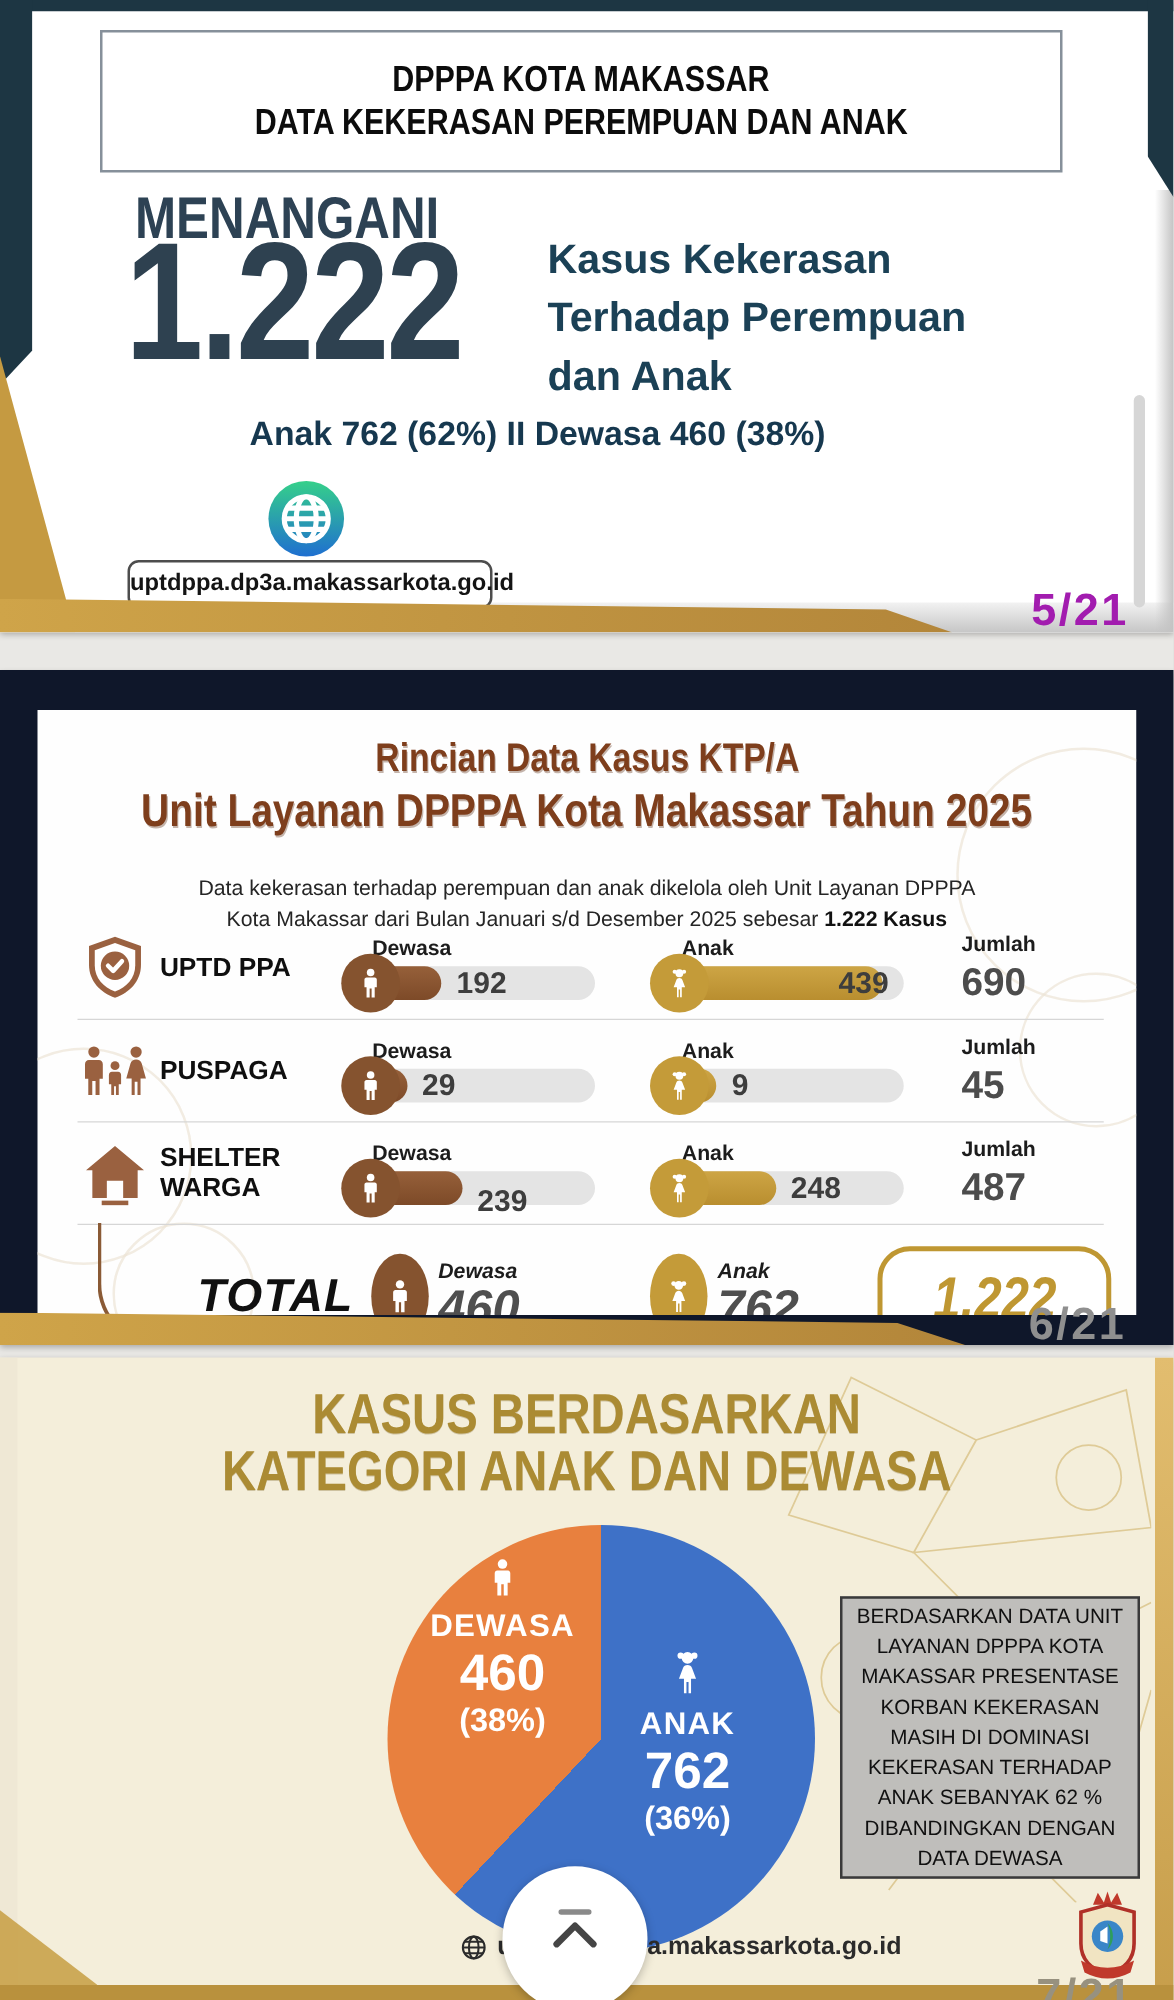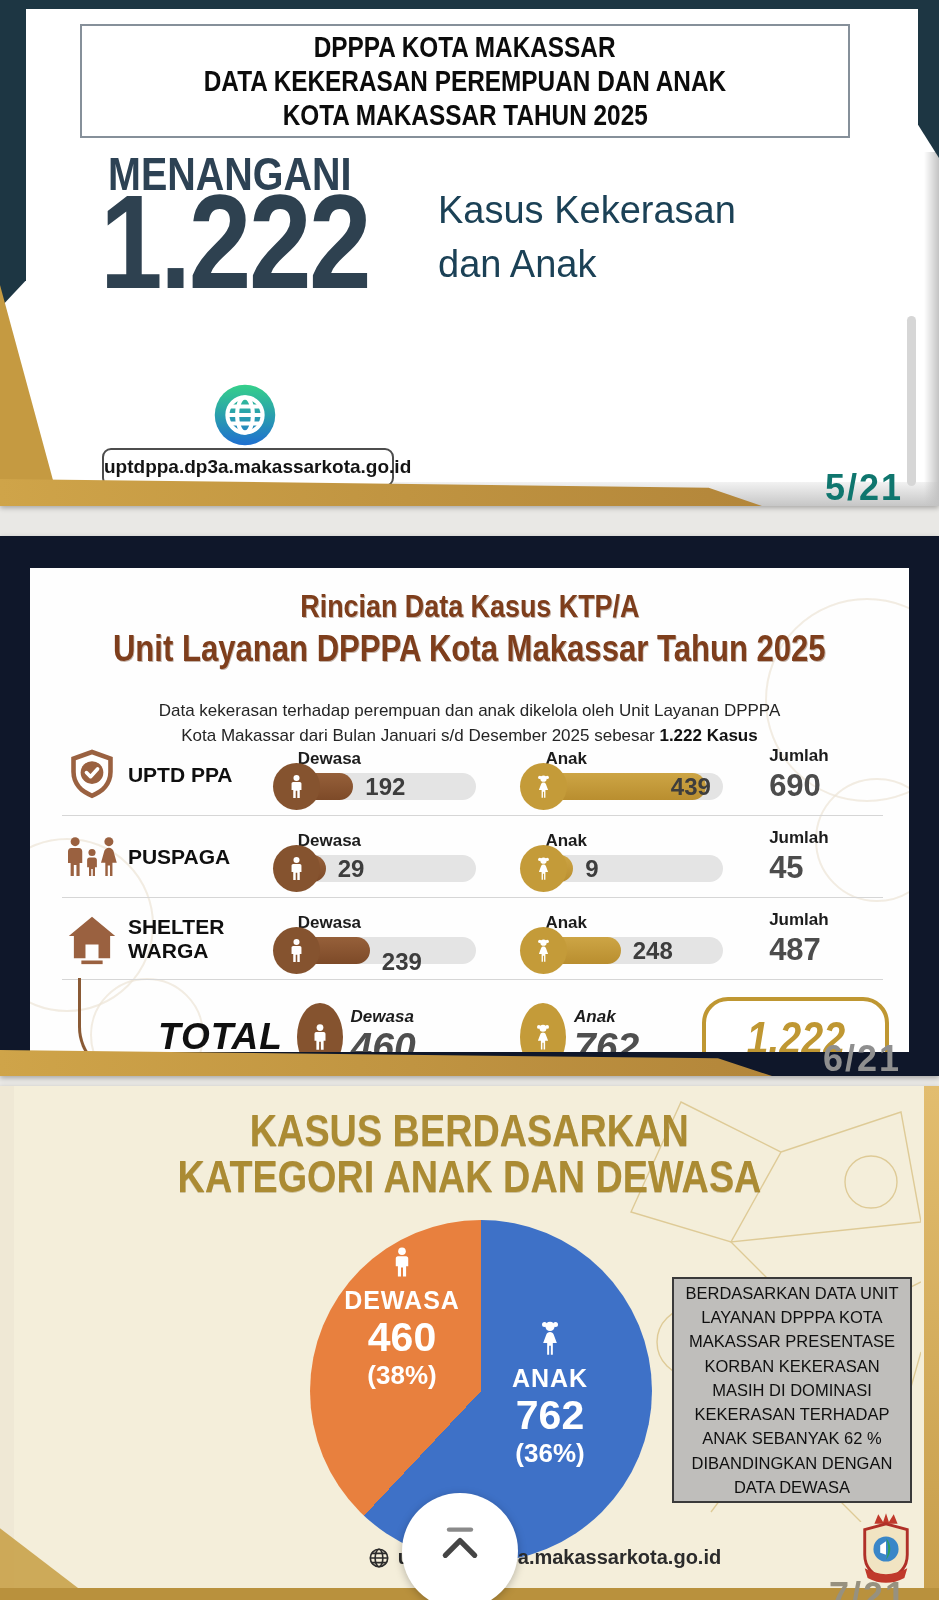--- a/index.html
+++ b/index.html
@@ -1,21 +1,21 @@
 <!DOCTYPE html>
 <html><head>
 <meta charset="utf-8">
 <style>
   html,body{margin:0;padding:0;background:#dcdcda;}
   #viewport{position:relative;width:939px;height:1600px;background:#e9e8e5;overflow:hidden;
     font-family:"Liberation Sans",sans-serif;-webkit-font-smoothing:antialiased;}
   .slide{position:absolute;left:0;width:939px;overflow:hidden;box-shadow:0 2px 5px rgba(0,0,0,.28);}
   .cond{display:inline-block;transform:scaleX(.84);transform-origin:50% 50%;white-space:nowrap;}
   .cond-left{transform-origin:0 50%;}
-  .pagenum{position:absolute;font-size:36px;font-weight:bold;letter-spacing:2px;color:#0f766e;z-index:9;}
+  .pagenum{position:absolute;font-size:36px;font-weight:bold;letter-spacing:2px;color:#a21caf;z-index:9;}
 
   
   #slide1{top:0;height:506px;background:#ffffff;}
   .s1-frame-top{position:absolute;top:0;left:0;width:100%;height:9px;background:#1d3643;}
   .s1-frame-left{position:absolute;top:0;left:0;width:26px;height:308px;background:#1d3643;
     clip-path:polygon(0 0,100% 0,100% 91%,0 100%);}
   .s1-frame-right{position:absolute;top:0;right:0;width:21px;height:158px;background:#1d3643;
     clip-path:polygon(0 0,100% 0,100% 100%,0 79%);}
   .s1-gray-right{position:absolute;right:0;top:152px;width:15px;height:354px;
     background:linear-gradient(to right,rgba(240,240,240,0),#c3c3c3);}
@@ -26,21 +26,21 @@
   .s1-gold-band{position:absolute;left:0;bottom:0;width:762px;height:27px;z-index:3;
     background:linear-gradient(90deg,#cfa449,#b3863a);
     clip-path:polygon(0 0,93% 32%,100% 100%,0 100%);}
   .s1-scrollbar{position:absolute;right:23px;top:316px;width:9px;height:170px;border-radius:5px;background:#d6d6d6;z-index:8;}
   .s1-titlebox{position:absolute;left:80px;top:24px;width:766px;height:110px;border:2px solid #86909a;
     background:#fff;display:flex;flex-direction:column;align-items:center;justify-content:center;text-align:center;}
   .s1-titlebox .tl{font-size:29px;line-height:34px;font-weight:bold;color:#0c0c0c;letter-spacing:0;}
   .s1-menangani{position:absolute;left:108px;top:146px;font-size:47px;font-weight:bold;color:#2d4254;}
   .s1-bignum{position:absolute;left:100px;top:172px;font-size:134px;line-height:1.04;font-weight:bold;
     color:#2e4150;letter-spacing:-3px;}
-  .s1-kasus{position:absolute;left:438px;top:184px;font-size:38px;line-height:1.42;font-weight:normal;color:#1b4156;}
+  .s1-kasus{position:absolute;left:438px;top:184px;font-size:33px;line-height:1.42;font-weight:bold;color:#1b4156;}
   .s1-breakdown{position:absolute;left:118px;top:332px;width:624px;text-align:center;
     font-size:27px;font-weight:bold;color:#16384f;}
   .s1-globe{position:absolute;left:212px;top:382px;width:66px;height:66px;}
   .s1-urlbox{position:absolute;left:102px;top:448px;width:288px;height:35px;border:2px solid #4d4d4d;
     border-radius:9px;background:#fff;text-align:center;line-height:34px;font-size:19px;font-weight:bold;color:#141414;}
   .s1-sumber{position:absolute;left:484px;top:390px;font-size:24px;line-height:1.6;font-weight:bold;color:#14384f;}
   #slide1 .pagenum{right:36px;bottom:-3px;}
 
   
   #slide2{top:536px;height:540px;background:#0f172a;}
@@ -131,29 +131,30 @@
     <div class="s1-gray-right"></div>
     <div class="s1-frame-top"></div>
     <div class="s1-frame-left"></div>
     <div class="s1-frame-right"></div>
     <div class="s1-gold-tri"></div>
     <div class="s1-gold-band"></div>
 
     <div class="s1-titlebox">
       <div class="tl"><span class="cond">DPPPA KOTA MAKASSAR</span></div>
       <div class="tl"><span class="cond">DATA KEKERASAN PEREMPUAN DAN ANAK</span></div>
-      <div class="tl"><span class="cond">KOTA MAKASSAR TAHUN 2025</span></div>
     </div>
 
     <div class="s1-menangani"><span class="cond cond-left">MENANGANI</span></div>
     <div class="s1-bignum"><span class="cond cond-left">1.222</span></div>
     <div class="s1-kasus">
       <div>Kasus Kekerasan</div>
+      <div>Terhadap Perempuan</div>
       <div>dan Anak</div>
     </div>
+    <div class="s1-breakdown">Anak 762 (62%) II Dewasa 460 (38%)</div>
 
     <div class="s1-globe">
       <svg width="66" height="66" viewBox="0 0 24 24">
         <defs>
             <linearGradient id="gg" x1="0" y1="0" x2="0" y2="1">
           <stop offset="0" stop-color="#35d08a"></stop>
               <stop offset="1" stop-color="#1f6fd0"></stop>
         </linearGradient>
           </defs>
         <circle cx="12" cy="12" r="11" fill="url(#gg)"></circle>

